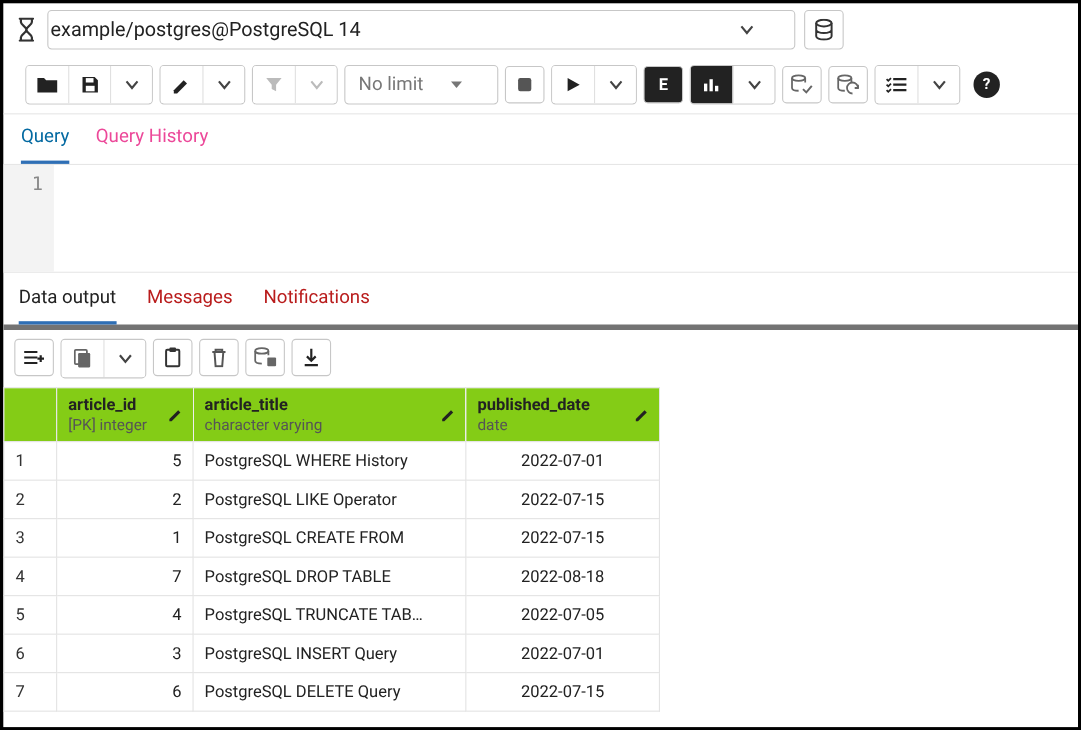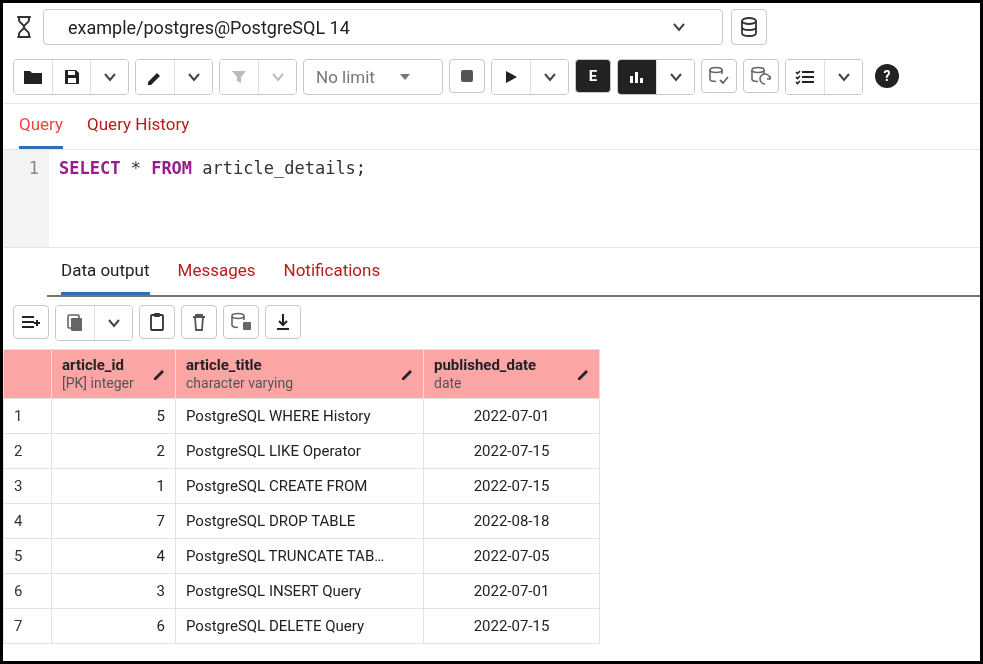--- a/index.html
+++ b/index.html
@@ -22,21 +22,21 @@
     }
     .hourglass-icon {
       width: 22px; height: 22px;
       display: inline-flex; align-items: center; justify-content: center;
     }
     .connection-input {
       flex: 1;
       max-width: 680px;
       border: 1px solid #c7c7c7;
       border-radius: 4px;
-      padding: 6px 36px 6px 24px;
+      padding: 6px 36px 6px 2px;
       font-size: 18px;
       height: 36px;
       position: relative;
       display: flex;
       align-items: center;
       justify-content: space-between;
     }
     .connection-input .chevron {
       color: #444;
     }
@@ -45,22 +45,23 @@
       border: 1px solid #c7c7c7;
       border-radius: 4px;
       display: inline-flex;
       align-items: center;
       justify-content: center;
       color: #444;
     }
     
     .toolbar {
       display: flex;
+      align-items: center;
       gap: 6px;
-      padding: 8px 10px;
+      padding: 8px 20px;
       border-bottom: 1px solid #e6e6e6;
     }
     .tb-group {
       display: flex;
       align-items: center;
       border: 1px solid #c7c7c7;
       border-radius: 4px;
       overflow: hidden;
       background: #fff;
     }
@@ -118,26 +119,26 @@
     }
     
     .tabs {
       display: flex;
       gap: 24px;
       padding: 0 16px;
       border-bottom: 1px solid #e6e6e6;
     }
     .tab {
       padding: 10px 0 12px 0;
-      color: #b91c1c;
+      color: #ec4899;
       font-size: 17px;
       cursor: pointer;
     }
     .tab.active {
-      color: #ef4444;
+      color: #0369a1;
       border-bottom: 3px solid #2f6fb5;
     }
     
     .editor {
       display: flex;
       height: 98px;
       border-bottom: 1px solid #e6e6e6;
     }
     .gutter {
       width: 46px;
@@ -154,22 +155,21 @@
       font-size: 17px;
       white-space: pre;
     }
     .kw { color: #9a1b8f; font-weight: 600; }
     .ident { color: #333; }
     
     .out-tabs {
       display: flex;
       gap: 28px;
       padding: 0 14px;
-      border-bottom: 2px solid #737373;
-      margin-left: 44px;
+      border-bottom: 5px solid #737373;
     }
     .out-tab {
       padding: 12px 0;
       color: #b91c1c;
       font-size: 17px;
       cursor: pointer;
     }
     .out-tab.active {
       color: #222;
       border-bottom: 3px solid #2f6fb5;
@@ -183,21 +183,21 @@
     
     .results {
       border-collapse: collapse;
       font-size: 15px;
     }
     .results th, .results td {
       border: 1px solid #e3e3e3;
       text-align: left;
     }
     .results thead th {
-      background: #fca5a5;
+      background: #84cc16;
       padding: 6px 10px;
       vertical-align: top;
       position: relative;
     }
     .results thead th .col-name { font-weight: 700; display: block; }
     .results thead th .col-type { font-weight: 400; color: #555; font-size: 14px; }
     .results thead th .edit-icn {
       position: absolute;
       right: 8px;
       top: 50%;
@@ -379,21 +379,20 @@
 
 <div class="tabs">
   <div class="tab active">Query</div>
   <div class="tab">Query History</div>
 </div>
 
 <div class="editor">
   <div class="gutter">
     <span>1</span>
   </div>
-  <div class="code"><span class="kw">SELECT</span><span class="ident"> * </span><span class="kw">FROM</span><span class="ident"> article_details;</span></div>
 </div>
 
 <div class="out-tabs">
   <div class="out-tab active">Data output</div>
   <div class="out-tab">Messages</div>
   <div class="out-tab">Notifications</div>
 </div>
 
 <div class="out-toolbar">
   <div class="tb-square">

